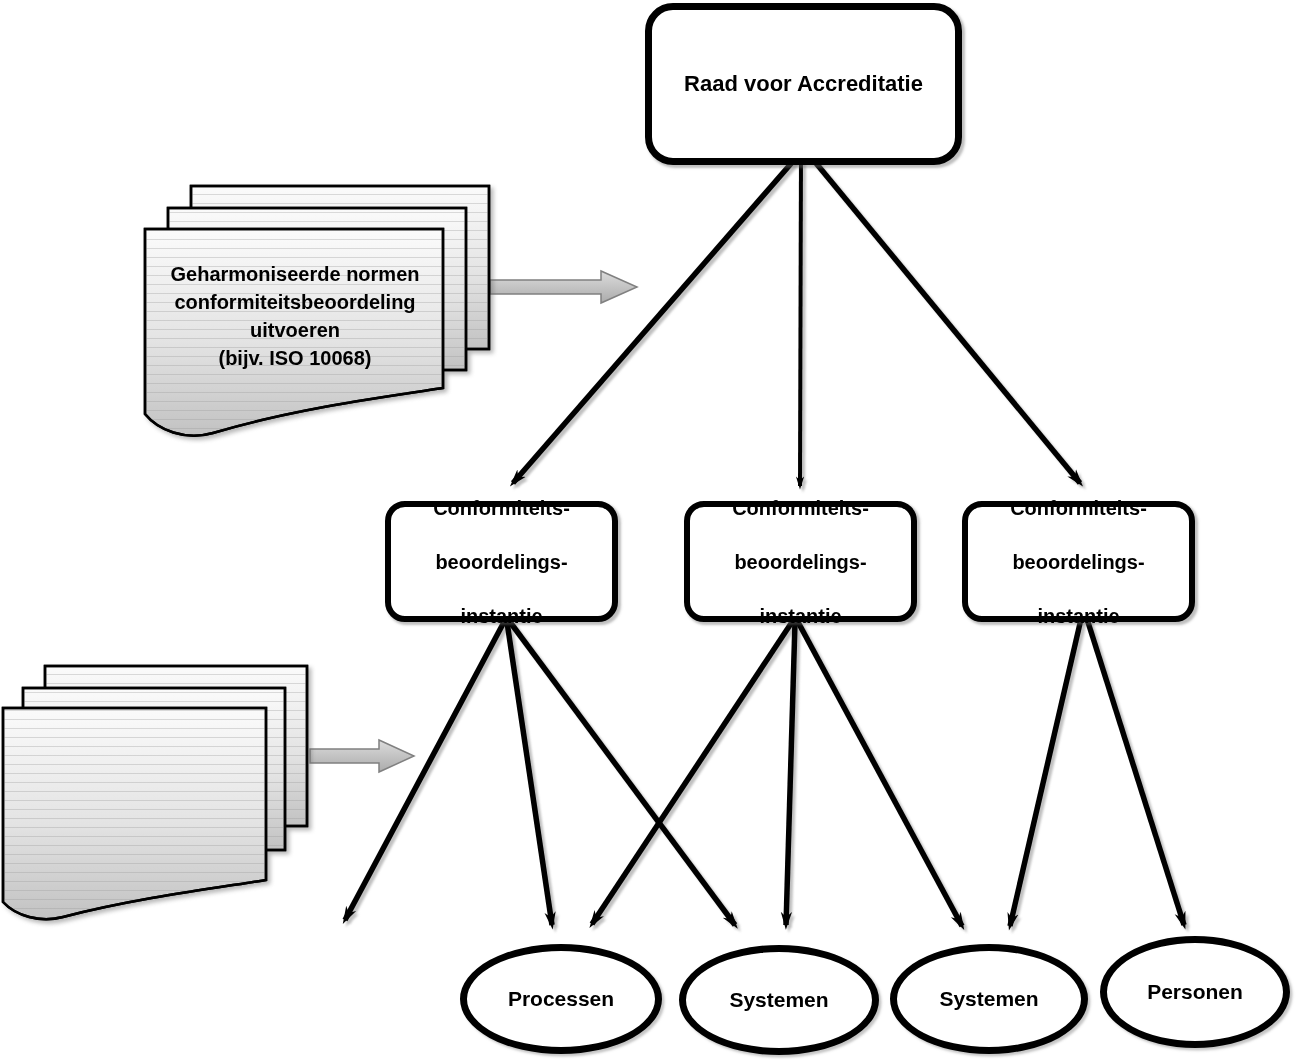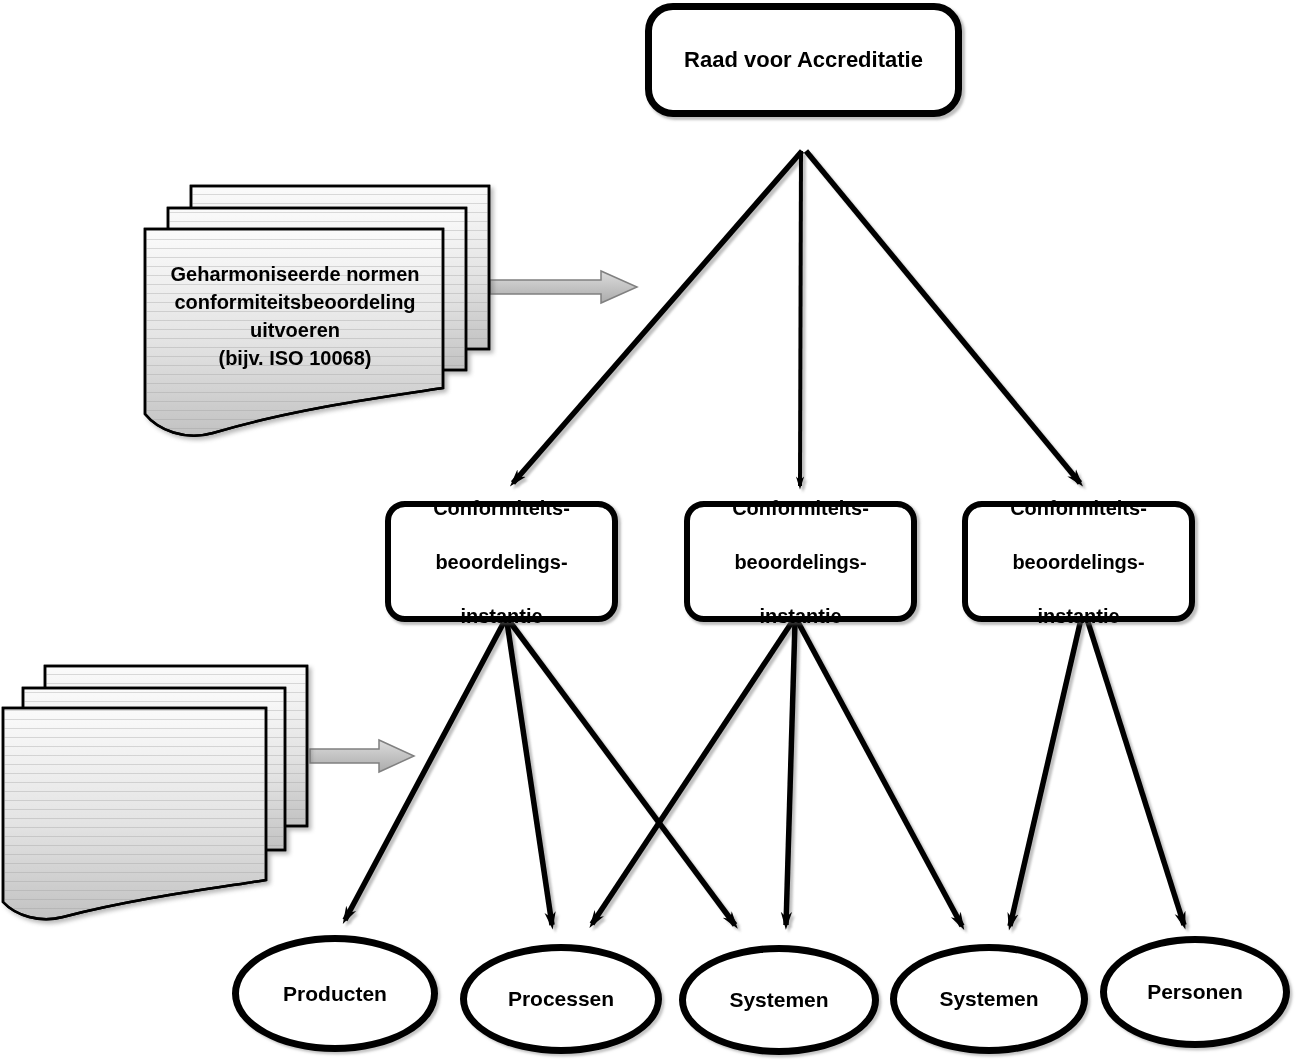--- a/index.html
+++ b/index.html
@@ -20,21 +20,21 @@
     border:6px solid #000000;
     border-radius:22px;
     box-shadow:2.5px 2.5px 2.5px rgba(110,110,110,.45);
     display:flex;flex-direction:column;align-items:center;justify-content:center;
     text-align:center;
     font-weight:bold;color:#000;
     box-sizing:border-box;
     z-index:3;
   }
   .node.root{
-    left:645px;top:3px;width:317px;height:114px;
+    left:645px;top:3px;width:317px;height:162px;
     border-width:7px;border-radius:28px;
     font-size:22px;
     justify-content:center;
   }
   .node.cab{width:233px;height:121px;font-size:20px;line-height:30px;border-radius:20px;gap:24px;}
   .cab1{left:385px;top:501px;}
   .cab2{left:684px;top:501px;}
   .cab3{left:962px;top:501px;width:238px;}
 
   
@@ -176,23 +176,20 @@
     <span>Conformiteits-</span>
     <span>beoordelings-</span>
     <span>instantie</span>
   </div>
   <div class="node cab cab3">
     <span>Conformiteits-</span>
     <span>beoordelings-</span>
     <span>instantie</span>
   </div>
 
-  <div class="ellipse el1">
-    <span>Producten</span>
-  </div>
   <div class="ellipse el2">
     <span>Processen</span>
   </div>
   <div class="ellipse el3">
     <span>Systemen</span>
   </div>
   <div class="ellipse el4">
     <span>Systemen</span>
   </div>
   <div class="ellipse el5">

